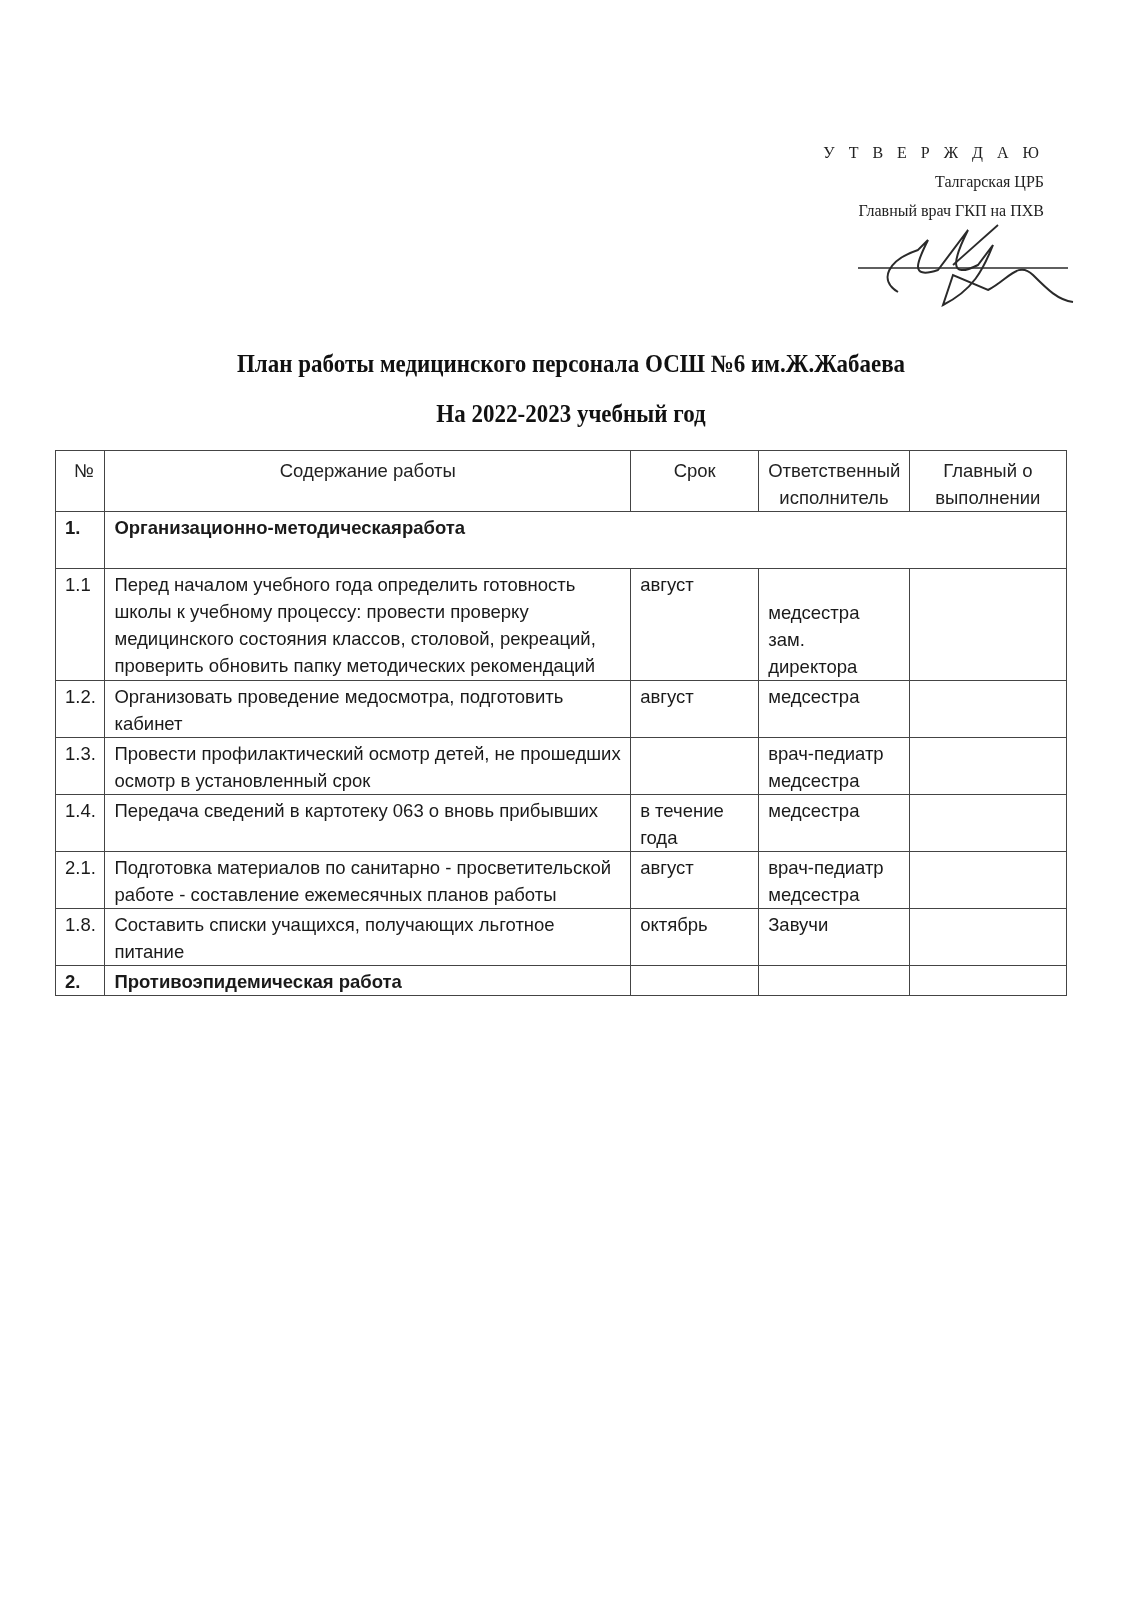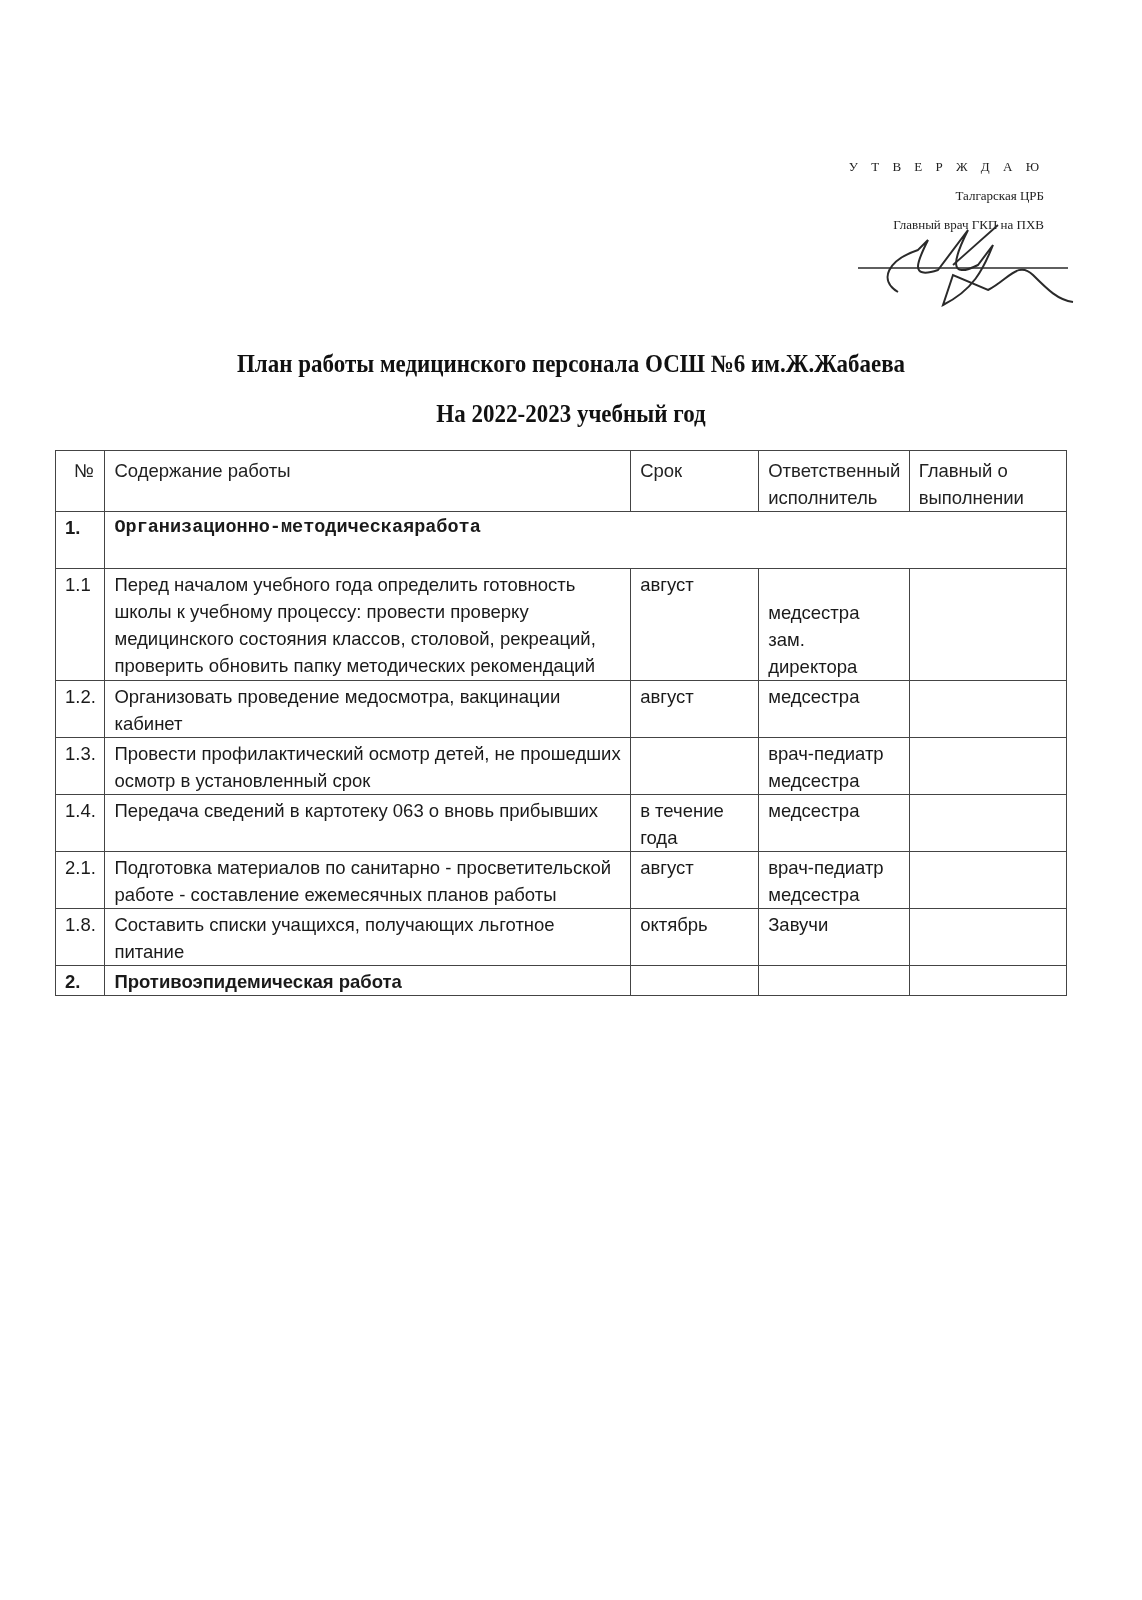--- a/index.html
+++ b/index.html
@@ -1,25 +1,25 @@
 <!DOCTYPE html>
 <html><head>
 <meta charset="utf-8">
 <style>
   html, body { margin: 0; padding: 0; background: #ffffff; }
   body { width: 1142px; height: 1600px; position: relative; overflow: hidden; color: #1a1a1a; }
-  .approve { position: absolute; right: 98px; top: 152px; text-align: right; font-family: "Liberation Serif", "DejaVu Serif", serif; font-size: 13px; line-height: 29px; color: #222; }
+  .approve { position: absolute; right: 98px; top: 138px; text-align: right; font-family: "Liberation Serif", "DejaVu Serif", serif; font-size: 16px; line-height: 29px; color: #222; }
   .approve .head { letter-spacing: 5px; }
   .signature { position: absolute; left: 858px; top: 220px; width: 220px; height: 90px; }
   .title { position: absolute; left: 0; width: 1142px; text-align: center; font-family: "Liberation Serif", "DejaVu Serif", serif; font-weight: bold; font-size: 25px; color: #111; transform: scaleX(0.92); }
   .title.t1 { top: 350px; }
   .title.t2 { top: 400px; }
   table.plan { position: absolute; left: 55px; top: 450px; width: 1012px; border-collapse: collapse; font-family: "Liberation Sans", "DejaVu Sans", sans-serif; font-size: 18.5px; line-height: 27px; table-layout: fixed; }
   table.plan td, table.plan th { border: 1.5px solid #444; vertical-align: top; padding: 2px 9px 0 9px; font-weight: normal; text-align: left; }
-  table.plan th { padding-top: 6px; color: #222; }
+  table.plan th { text-align: center; padding-top: 6px; color: #222; }
   table.plan th.num { text-align: left; padding-left: 18px; }
   .c-num { width: 44px; }
   .c-content { width: 468px; }
   .c-term { width: 114px; }
   .c-resp { width: 134px; }
   .c-mark { width: 140px; }
   tr.section td { font-weight: bold; }
   .pre { white-space: pre-line; }
   .mt { padding-top: 30px !important; }
 </style>
@@ -54,34 +54,34 @@
       <th class="num">№</th>
       <th>Содержание работы</th>
       <th>Срок</th>
       <th>Ответственный исполнитель</th>
       <th>Главный о выполнении</th>
     </tr>
   </thead>
   <tbody id="plan-body">
       <tr class="section">
         <td>1.</td>
-        <td colspan="4" style="height: 54px; font-family: Liberation Mono, monospace;">Организационно-методическаяработа</td>
+        <td colspan="4" style="height: 54px;">Организационно-методическаяработа</td>
       </tr>
       <tr>
         <td>1.1</td>
         <td class="pre">Перед началом учебного года определить готовность школы     к учебному процессу: провести проверку медицинского состояния классов, столовой, рекреаций, проверить обновить папку методических рекомендаций</td>
         <td class="pre">август</td>
         <td class="pre mt">медсестра
 зам.
 директора</td>
         <td></td>
       </tr>
       <tr>
         <td>1.2.</td>
-        <td class="pre">Организовать проведение медосмотра, вакцинации кабинет</td>
+        <td class="pre">Организовать проведение медосмотра, подготовить кабинет</td>
         <td class="pre">август</td>
         <td class="pre">медсестра</td>
         <td></td>
       </tr>
       <tr>
         <td>1.3.</td>
         <td class="pre">Провести  профилактический осмотр детей, не прошедших осмотр в установленный срок</td>
         <td class="pre"></td>
         <td class="pre">врач-педиатр
 медсестра</td>

